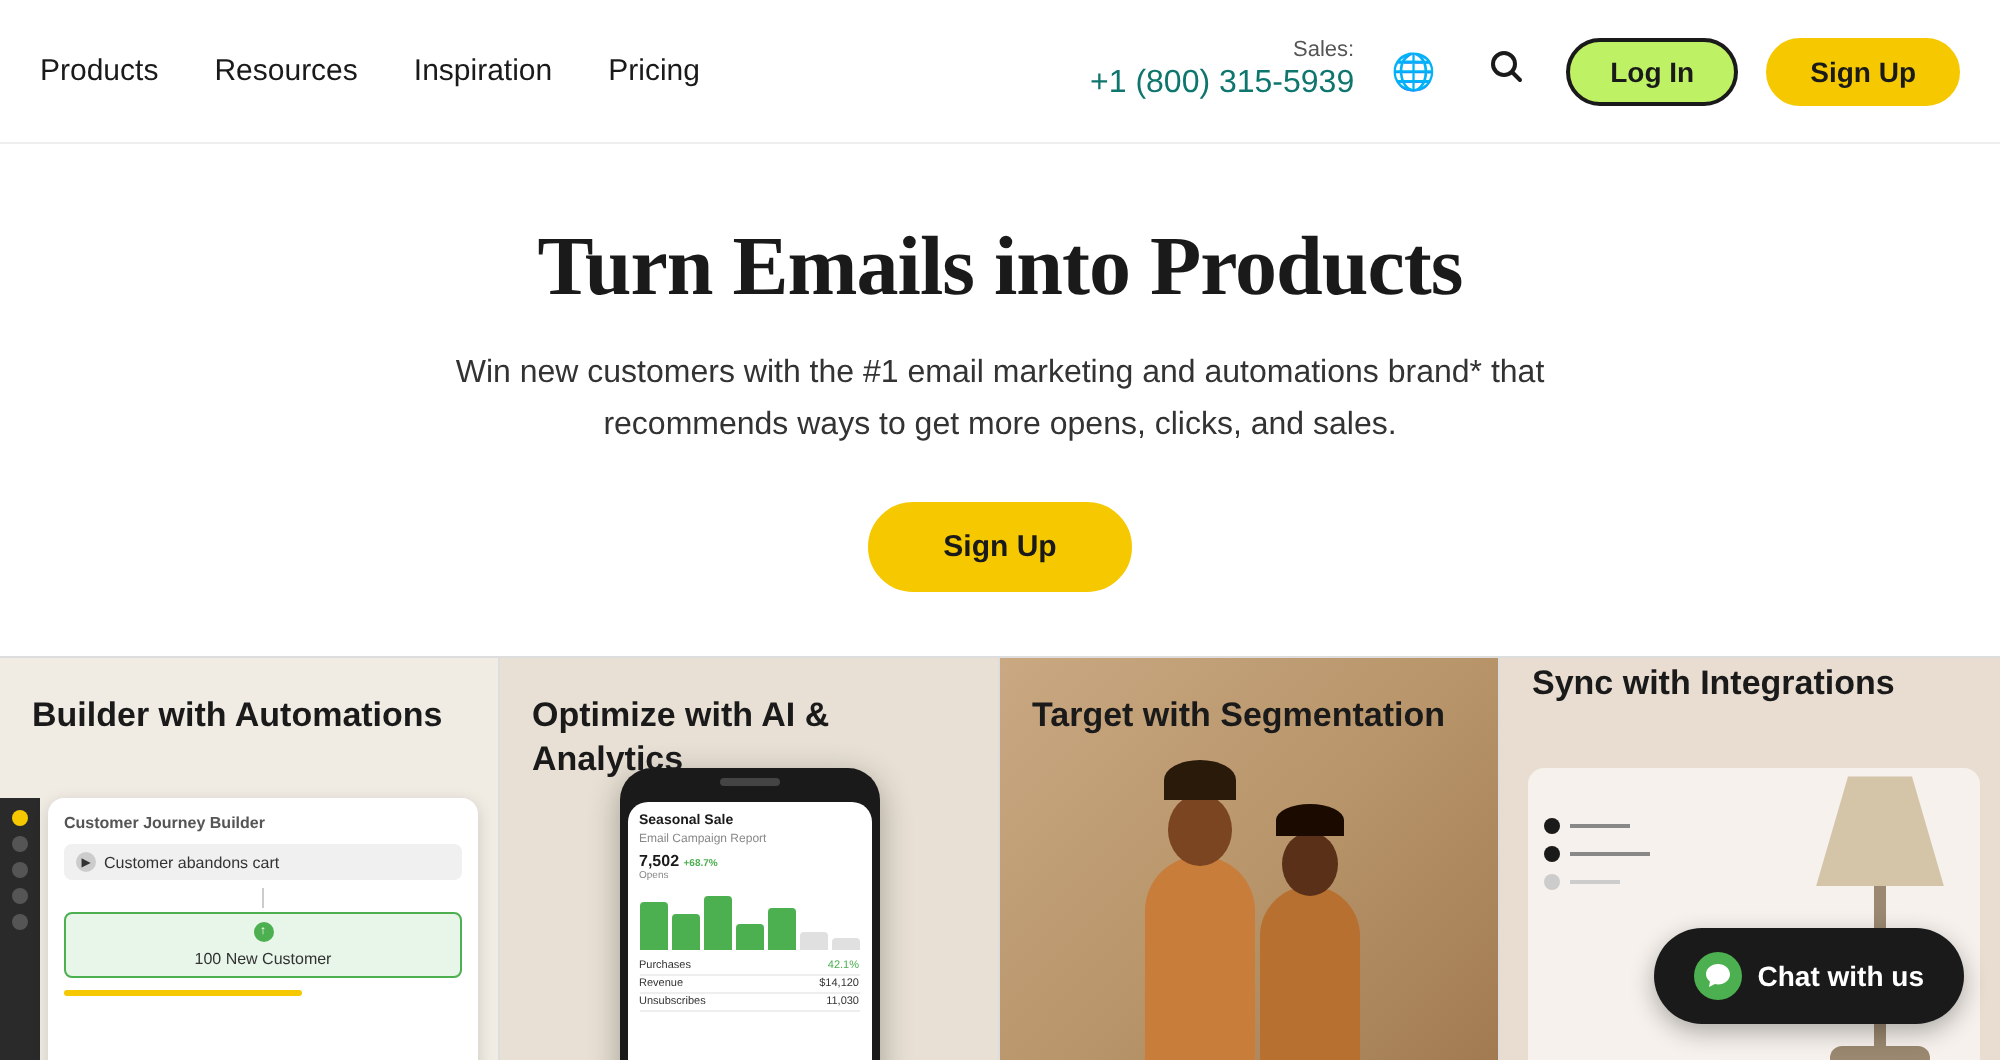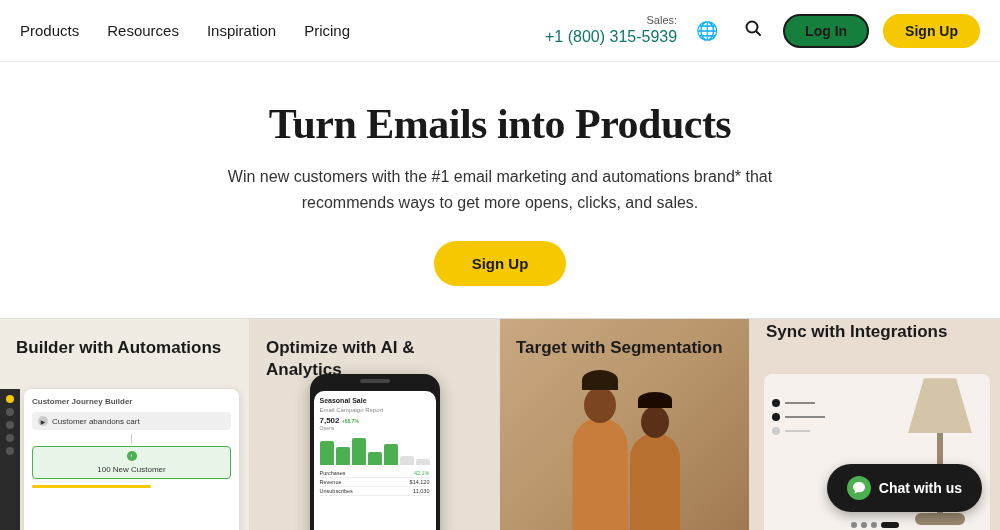--- a/index.html
+++ b/index.html
@@ -4,21 +4,21 @@
   <style>
     * { margin: 0; padding: 0; box-sizing: border-box; }
     body { font-family: -apple-system, BlinkMacSystemFont, 'Helvetica Neue', Arial, sans-serif; background: #fff; width: 1000px; height: 530px; overflow: hidden; position: relative; }
 
     
     header {
       display: flex;
       align-items: center;
       justify-content: space-between;
       padding: 0 20px;
-      height: 62px;
+      height: 72px;
       border-bottom: 1px solid #eee;
       background: #fff;
       position: relative;
       z-index: 10;
     }
     .nav-left {
       display: flex;
       align-items: center;
       gap: 28px;
     }
@@ -62,21 +62,21 @@
       color: #1a1a1a;
       padding: 4px;
       display: flex;
       align-items: center;
       justify-content: center;
       width: 32px;
       height: 32px;
     }
     .login-btn {
       border: 2px solid #1a1a1a;
-      background: #15803d;
+      background: #bef264;
       color: #1a1a1a;
       border-radius: 50px;
       padding: 7px 20px;
       font-size: 14px;
       font-weight: 600;
       cursor: pointer;
       white-space: nowrap;
     }
     .signup-btn {
       border: 2px solid #f5c800;

